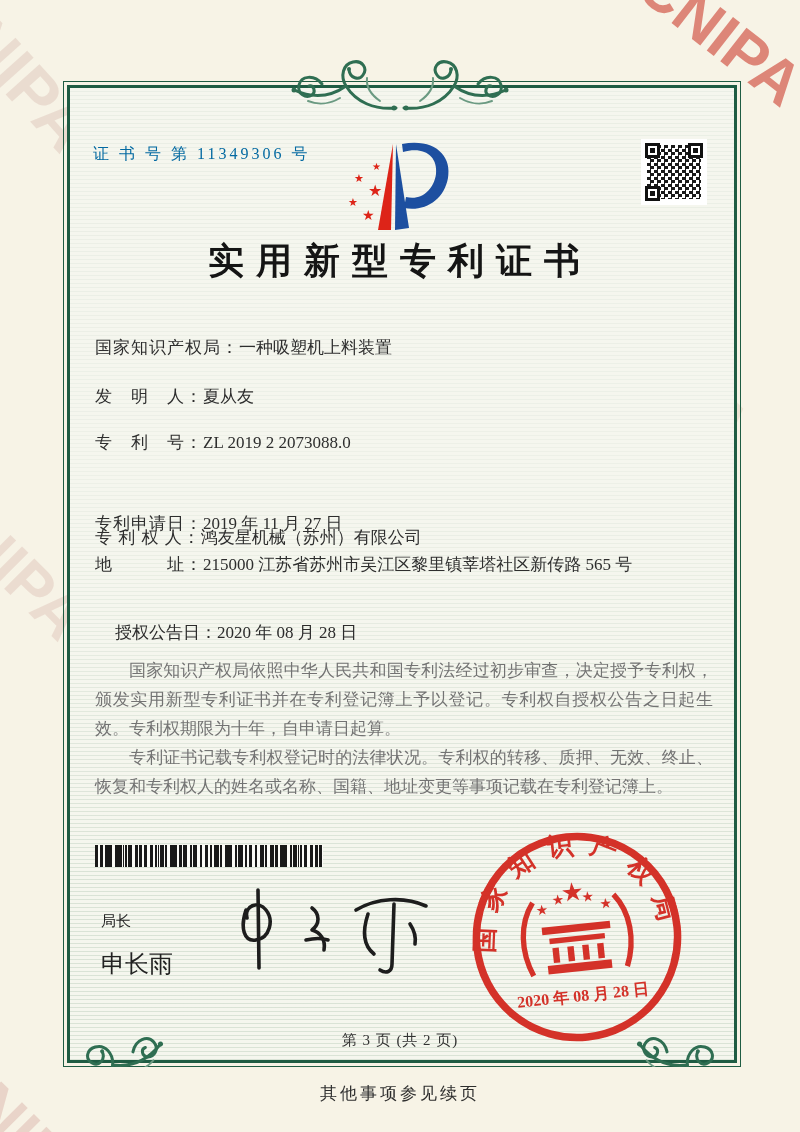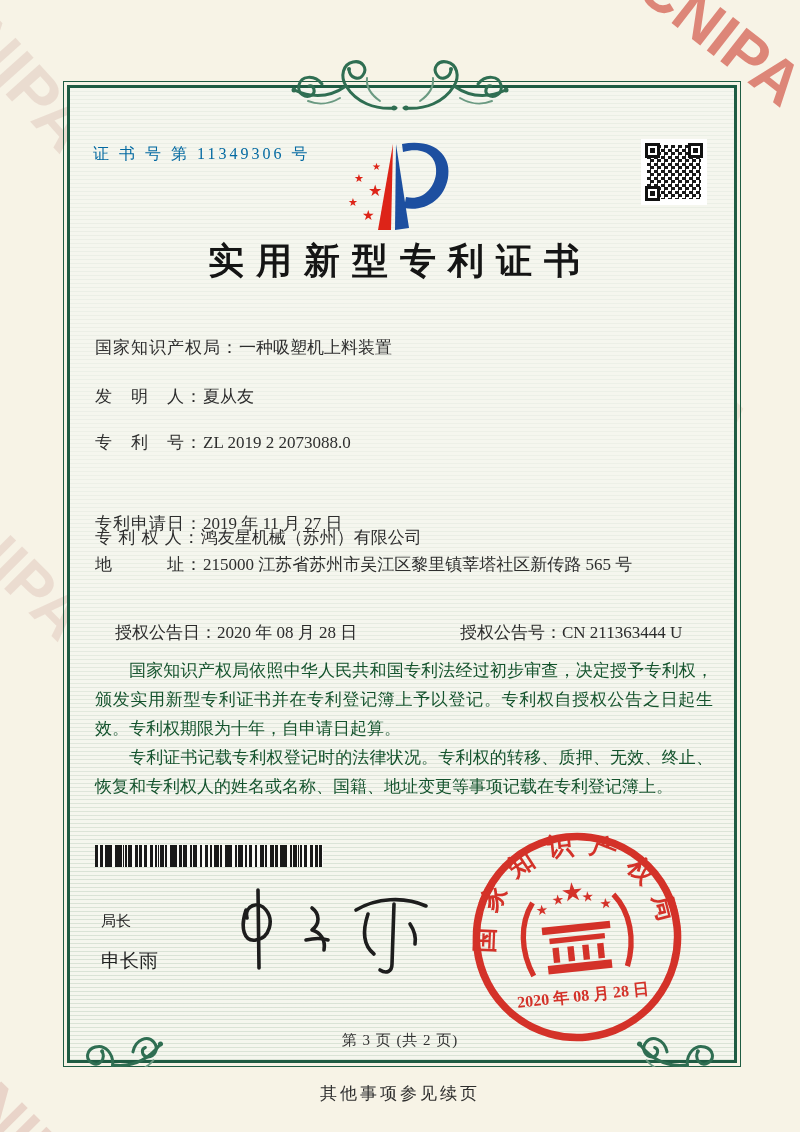--- a/index.html
+++ b/index.html
@@ -51,32 +51,32 @@
   .title{position:absolute;left:0;top:237px;width:100%;text-align:center;
      font-size:36px;font-weight:bold;letter-spacing:12px;color:#151515;}
   
   .field{position:absolute;left:95px;width:620px;font-size:17px;color:#2e2e2e;white-space:nowrap;}
   .field .lab{letter-spacing:1px;}
   .f0{top:336px;} .f1{top:385px;} .f2{top:431px;} .f3{top:480px;margin-top:32px;} .f4{top:526px;} .f5{top:553px;}
   .grant{position:absolute;top:621px;left:95px;width:620px;font-size:17px;white-space:nowrap;margin-left:20px;}
   .grant .g2{position:absolute;left:345px;top:0;}
   
   .body-text{position:absolute;left:95px;top:656px;width:618px;
-     font-size:17px;line-height:29px;text-align:justify;color:#14532d;}
+     font-size:17px;line-height:29px;text-align:justify;color:#737373;}
   .body-text p{margin:0;text-indent:2em;}
   
   .barcode{position:absolute;left:95px;top:845px;width:228px;height:22px;background-color:#fbfbf7;
     background-image:
       repeating-linear-gradient(90deg,#191919 0 2px,transparent 2px 5px),
       repeating-linear-gradient(90deg,#191919 0 1px,transparent 1px 7px),
       repeating-linear-gradient(90deg,#191919 0 3px,transparent 3px 11px);}
   
   .director-label{position:absolute;left:101px;top:912px;font-size:15px;
      font-family:"Liberation Sans",sans-serif;color:#222;}
-  .director-name{position:absolute;left:101px;top:948px;font-size:19px;
+  .director-name{position:absolute;left:101px;top:948px;font-size:24px;
      font-family:"Liberation Sans",sans-serif;color:#222;}
   .signature{position:absolute;left:228px;top:880px;}
   .sig{fill:none;stroke:#1d1d1d;stroke-width:3.6;stroke-linecap:round;stroke-linejoin:round;}
   
   .seal{position:absolute;left:470px;top:830px;width:214px;height:214px;transform:rotate(-6deg);opacity:.95;}
   .seal text{font-family:"Liberation Serif","DejaVu Serif",serif;}
   
   .page-indicator{position:absolute;left:0;top:1031px;width:800px;text-align:center;font-size:15px;color:#333;letter-spacing:1px;}
   .footer-note{position:absolute;left:0;top:1082px;width:800px;text-align:center;font-size:17px;color:#2e2e2e;letter-spacing:3px;}
 </style>
@@ -166,21 +166,20 @@
   </div>
   <div class="field f4">
     <span class="lab">专 利 权 人：</span><span>鸿友星机械（苏州）有限公司</span>
   </div>
   <div class="field f5">
     <span class="lab">地　　　址：</span><span>215000 江苏省苏州市吴江区黎里镇莘塔社区新传路 565 号</span>
   </div>
 
   <div class="grant">
     <span>授权公告日：</span><span>2020 年 08 月 28 日</span>
-    <span class="g2"><span>授权公告号：</span><span>CN 211363444 U</span></span>
   </div>
 
   <div class="body-text">
     <p>国家知识产权局依照中华人民共和国专利法经过初步审查，决定授予专利权，颁发实用新型专利证书并在专利登记簿上予以登记。专利权自授权公告之日起生效。专利权期限为十年，自申请日起算。</p>
     <p>专利证书记载专利权登记时的法律状况。专利权的转移、质押、无效、终止、恢复和专利权人的姓名或名称、国籍、地址变更等事项记载在专利登记簿上。</p>
   </div>
 
   <div class="barcode"></div>
 
   <div class="director-label">局长</div>

